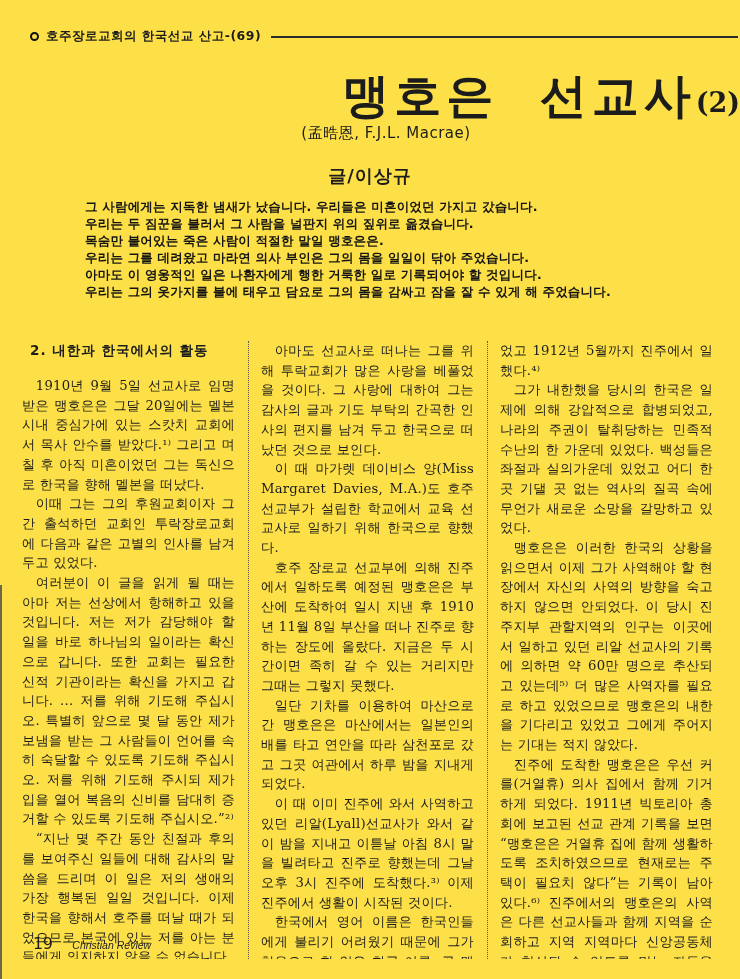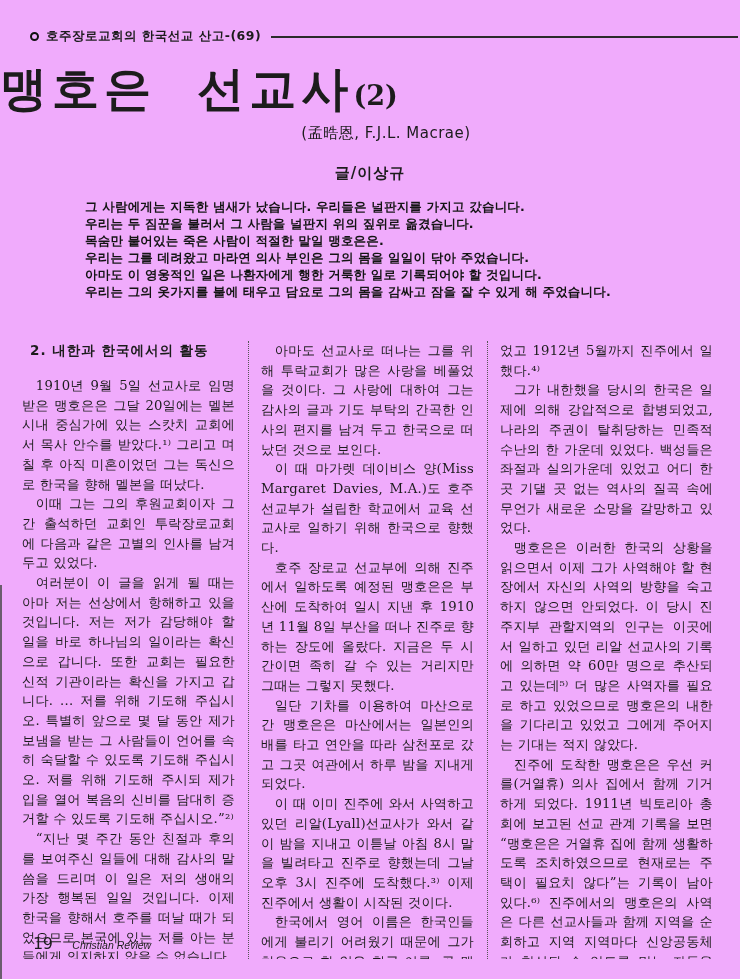--- a/index.html
+++ b/index.html
@@ -2,21 +2,21 @@
 <html lang="ko"><head>
 <meta charset="utf-8">
 <style>
   * { box-sizing: border-box; }
   html,body { margin:0; padding:0; }
   body { background:#d8d6d2; }
   .page {
     position:relative;
     width:740px; height:979px;
     margin:0 auto;
-    background:#f0abfc;
+    background:#fde047;
     color:#1c1c1c;
     font-family:"DejaVu Serif", serif;
     overflow:hidden;
   }
   
   .series-header {
     position:absolute; top:28px; left:30px; right:2px;
     display:flex; align-items:center;
   }
   .series-bullet {
@@ -25,38 +25,38 @@
   }
   .series-label {
     font-family:"DejaVu Sans", sans-serif;
     font-weight:bold; font-size:12.5px; letter-spacing:0.5px;
     white-space:nowrap; flex:0 0 auto;
   }
   .header-rule { flex:1 1 auto; height:2px; background:#2b2b2b; margin-left:10px; }
 
   
   .article-title {
-    position:absolute; top:58px; left:0; width:100%;
-    text-align:left;
+    position:absolute; top:65px; left:0; width:100%;
+    text-align:right;
     font-size:47px; font-weight:600;
     letter-spacing:5px; word-spacing:20px;
     white-space:nowrap;
   }
   .title-number { font-size:27px; font-weight:600; letter-spacing:0; }
   .subtitle {
     position:absolute; top:124px; left:16px; width:100%;
     text-align:center;
     font-family:"DejaVu Sans", sans-serif;
     font-size:15px; letter-spacing:0.5px;
   }
   .byline {
     position:absolute; top:164px; left:0; width:100%;
     text-align:center;
     font-family:"DejaVu Sans", sans-serif;
-    font-weight:bold; font-size:15px; letter-spacing:1px;
+    font-weight:bold; font-size:18px; letter-spacing:1px;
   }
 
   
   .quote-block {
     position:absolute; top:198px; left:85px; right:50px;
     font-family:"DejaVu Sans", sans-serif;
     font-weight:bold; font-size:12.5px; line-height:17px;
     color:#141414; letter-spacing:0.2px;
   }
   .quote-line { white-space:nowrap; }
@@ -121,21 +121,21 @@
     <span class="header-rule"></span>
   </div>
 
   <div class="article-title">
     <span>맹호은 선교사</span><span class="title-number">(2)</span>
   </div>
   <div class="subtitle">(孟晧恩, F.J.L. Macrae)</div>
   <div class="byline">글/이상규</div>
 
   <div class="quote-block">
-    <div class="quote-line">그 사람에게는 지독한 냄새가 났습니다. 우리들은 널판지를 가지고 갔습니다.</div>
+    <div class="quote-line">그 사람에게는 지독한 냄새가 났습니다. 우리들은 미혼이었던 가지고 갔습니다.</div>
     <div class="quote-line">우리는 두 짐꾼을 불러서 그 사람을 널판지 위의 짚위로 옮겼습니다.</div>
     <div class="quote-line">목숨만 붙어있는 죽은 사람이 적절한 말일 맹호은은.</div>
     <div class="quote-line">우리는 그를 데려왔고 마라연 의사 부인은 그의 몸을 일일이 닦아 주었습니다.</div>
     <div class="quote-line">아마도 이 영웅적인 일은 나환자에게 행한 거룩한 일로 기록되어야 할 것입니다.</div>
     <div class="quote-line">우리는 그의 옷가지를 불에 태우고 담요로 그의 몸을 감싸고 잠을 잘 수 있게 해 주었습니다.</div>
   </div>
 
   <div class="columns">
 
     <div class="col">

